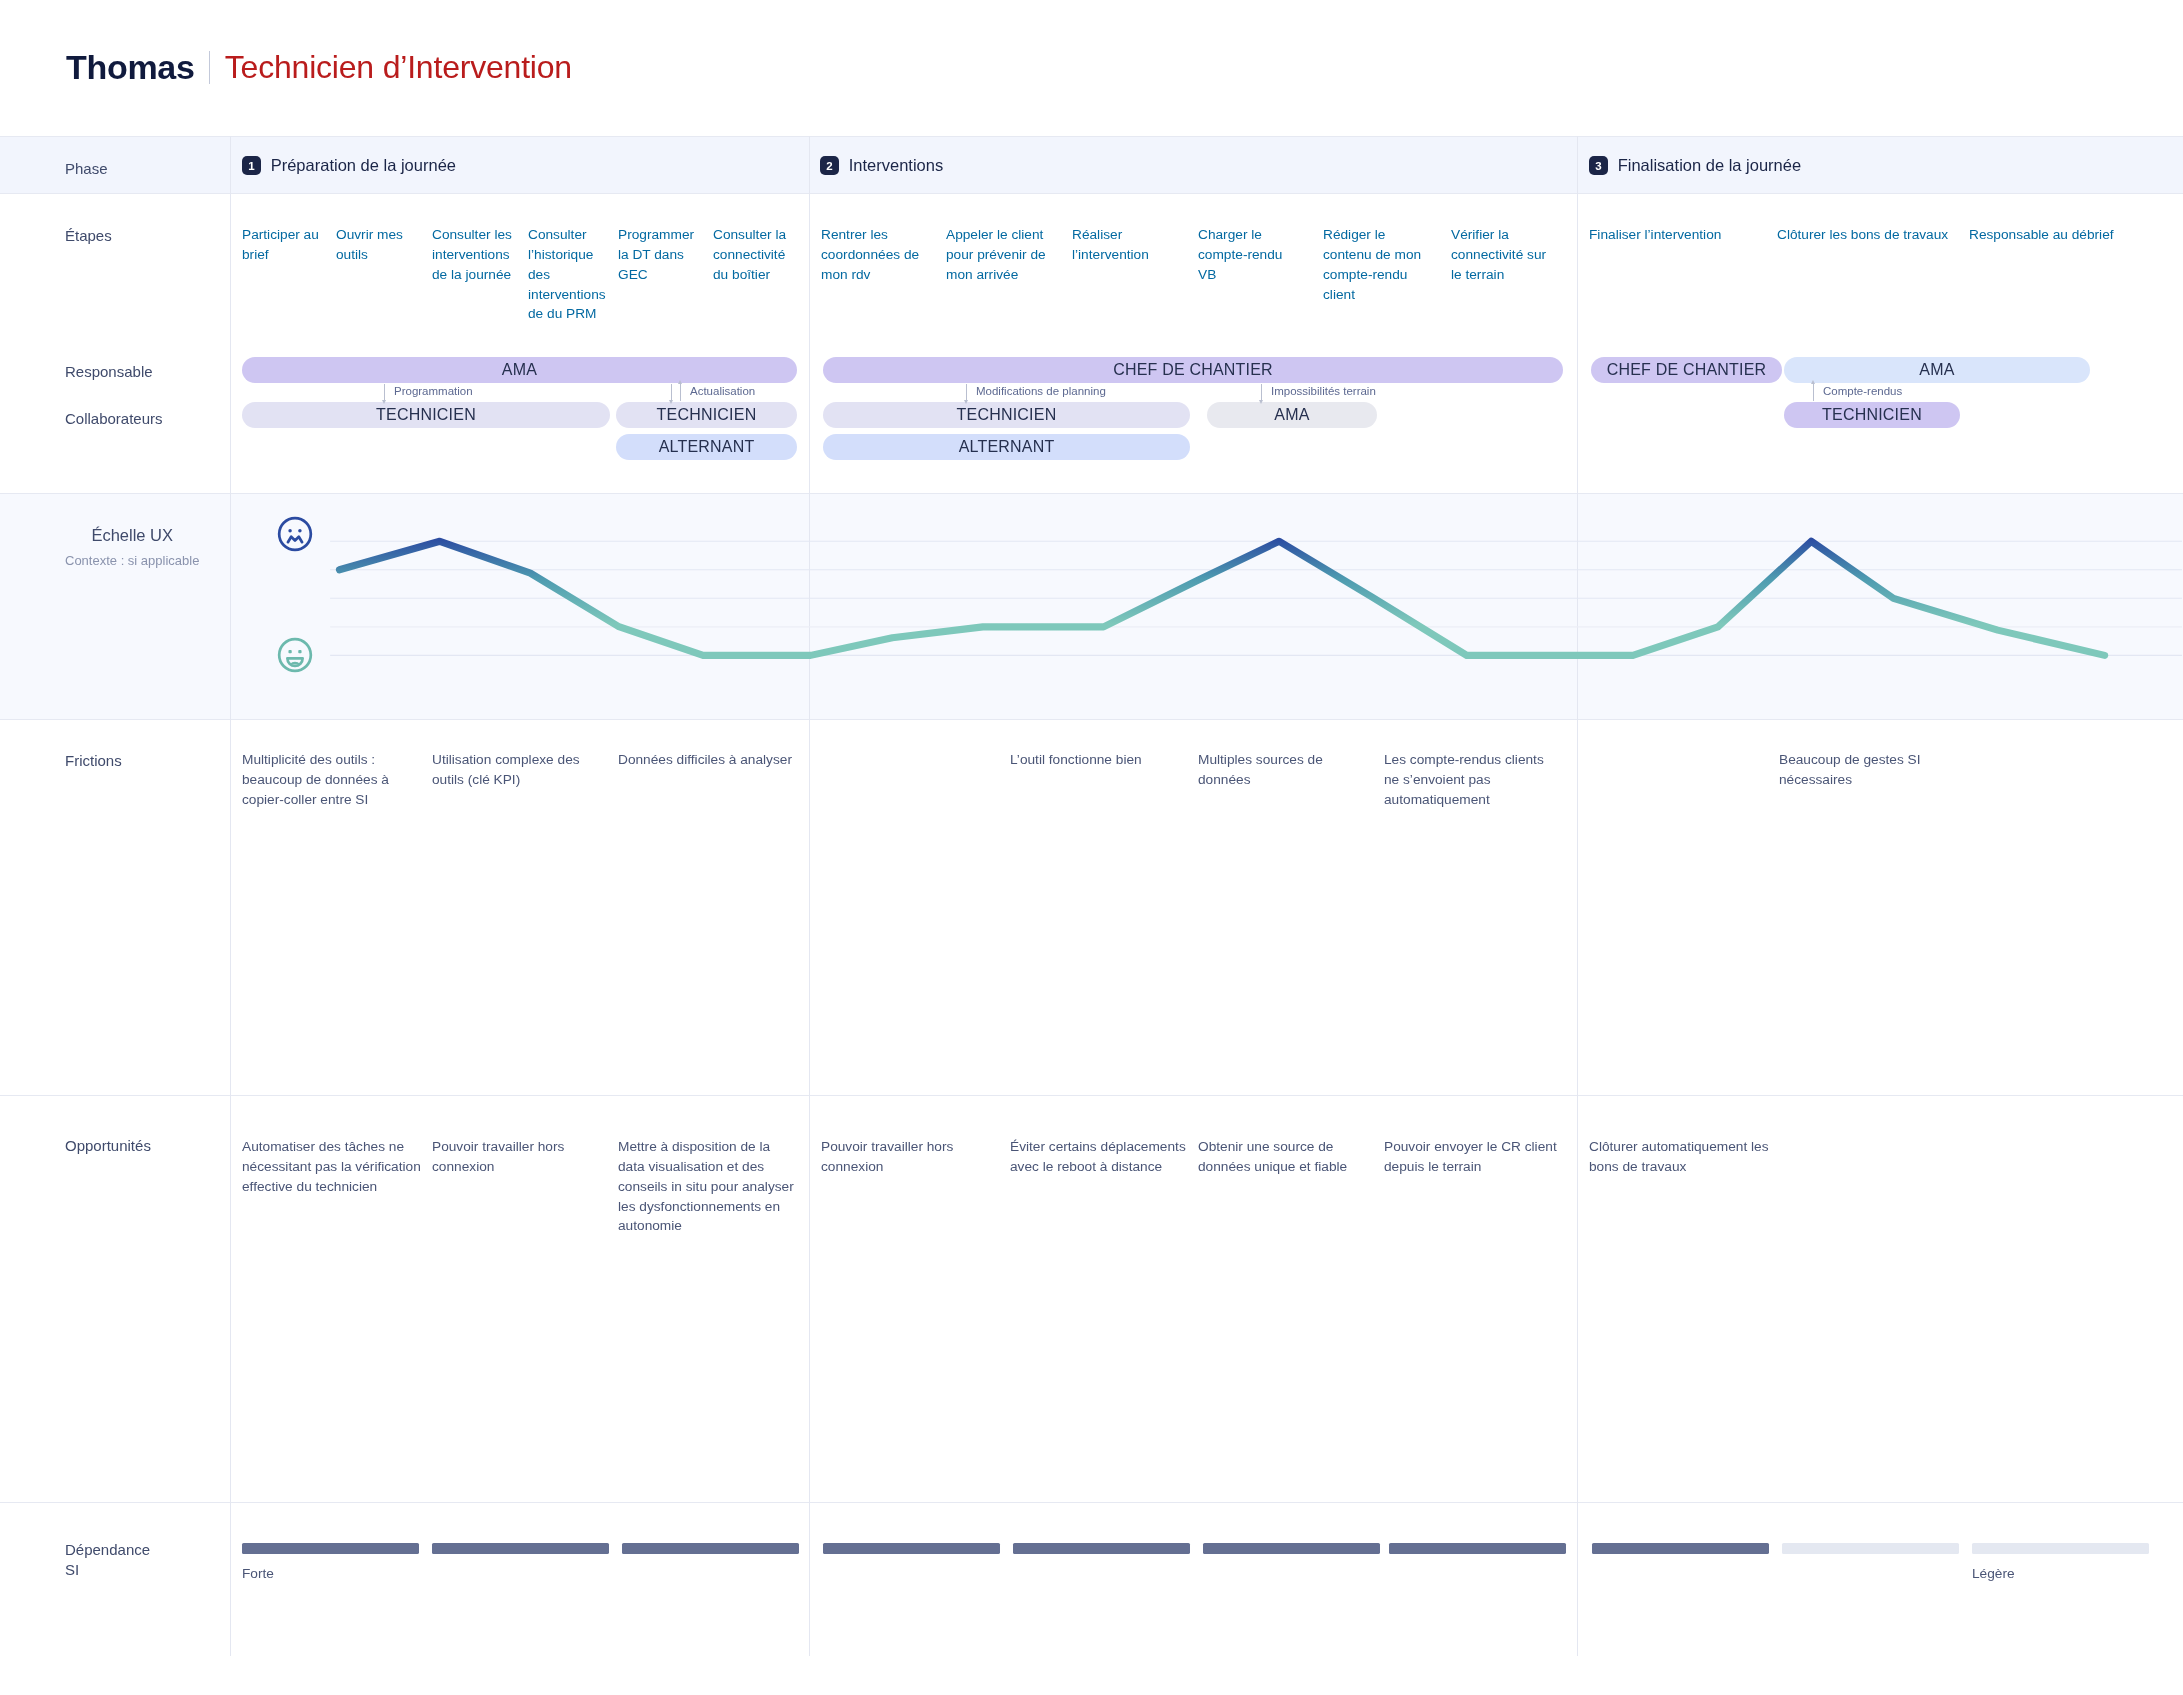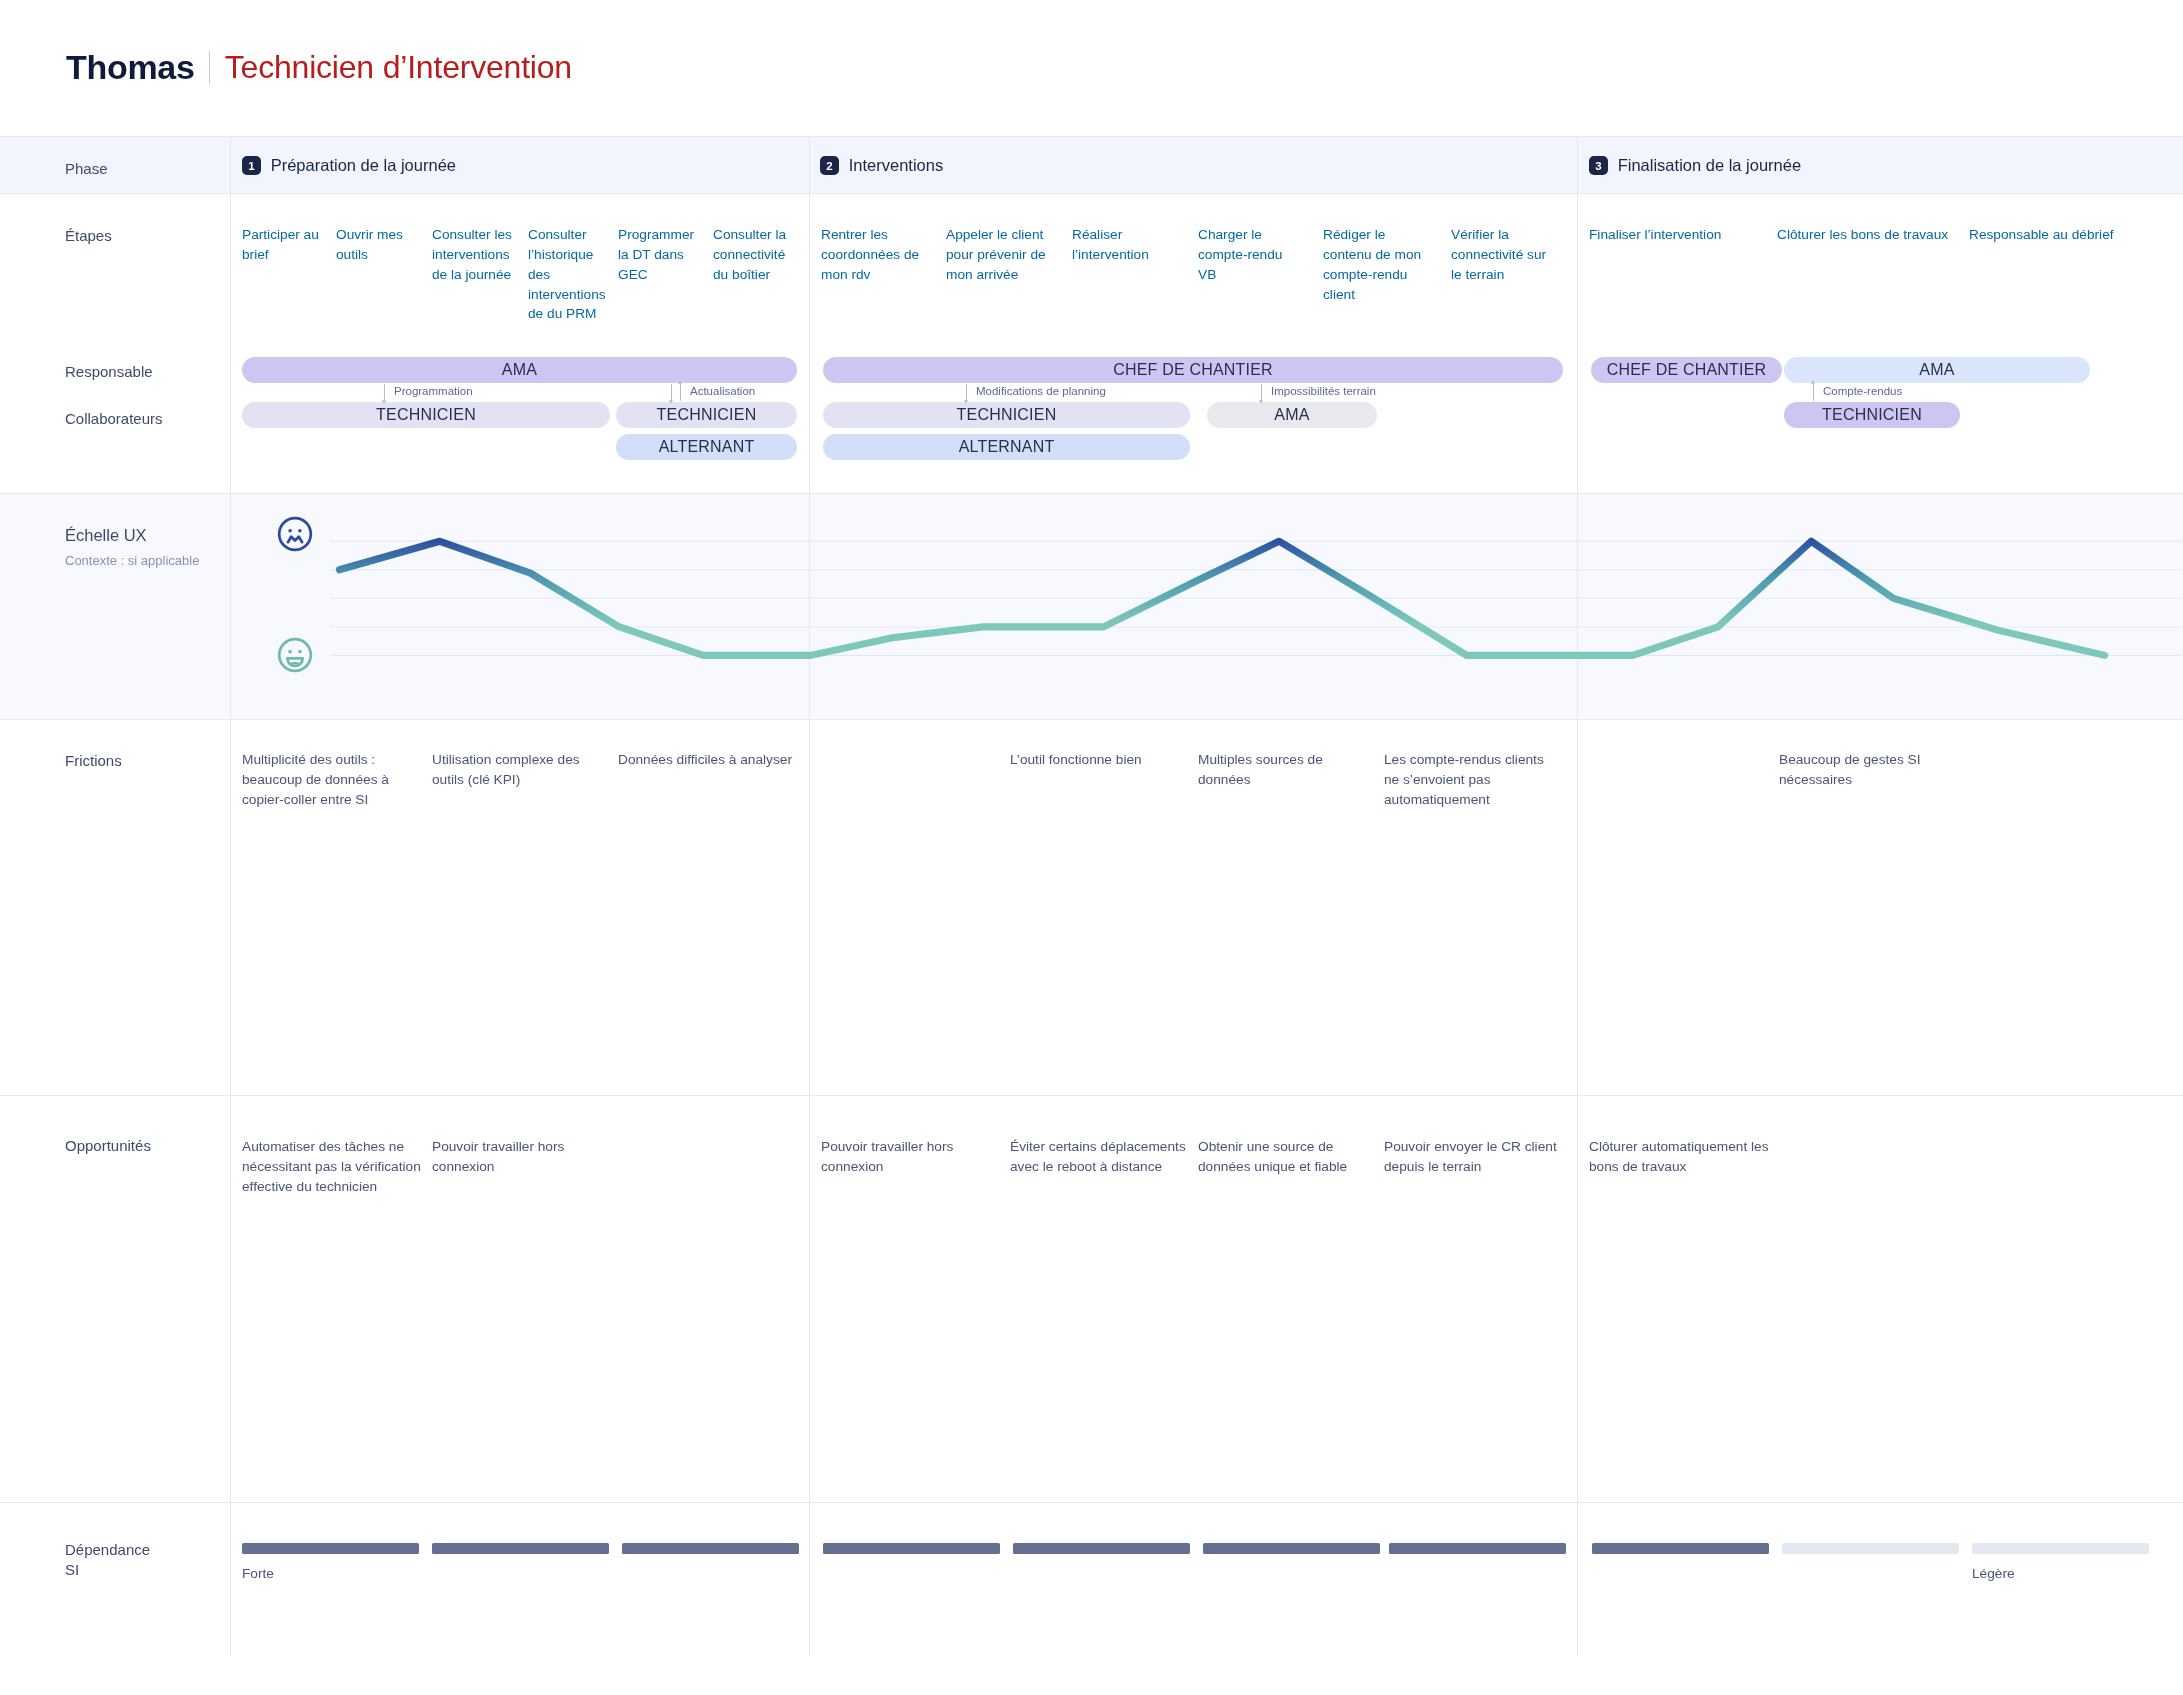--- a/index.html
+++ b/index.html
@@ -24,21 +24,21 @@
   .band-ux    { top: 493px; height: 226px; background: #f7f9fe; }
 
   
   .hline { position: absolute; left: 0; width: 2183px; height: 0.5px; background: #e6e9f2; }
 
   
   .vline { position: absolute; width: 1.1px; background: #e4e7f1; }
 
   
   .rowlabel { position: absolute; left: 65px; font-size: 15px; color: #3f4a6b; line-height: 1.35; }
-  .rowlabel.big { font-size: 16.5px; }
+  .rowlabel.big { font-size: 16.5px; text-align: center; }
   .rowlabel .sub { display: block; font-size: 13px; color: #8a93ad; margin-top: 5.5px; }
 
   
   .phase { position: absolute; top: 156px; display: flex; align-items: center; gap: 10px; }
   .phase-num {
     width: 18.7px; height: 18.7px; border-radius: 5px; background: #1b2547;
     color: #fff; font-size: 11.5px; font-weight: 700;
     display: flex; align-items: center; justify-content: center;
   }
   .phase-label { font-size: 16.5px; color: #1b2547; }
@@ -223,20 +223,21 @@
   <div class="note" style="left:242px;  top:750px; width:181px">Multiplicité des outils : beaucoup de données à copier-coller entre SI</div>
   <div class="note" style="left:432px;  top:750px; width:165px">Utilisation complexe des outils (clé KPI)</div>
   <div class="note" style="left:618px; top:750px; width:176px">Données difficiles à analyser</div>
   <div class="note" style="left:1010px; top:750px; width:176px">L’outil fonctionne bien</div>
   <div class="note" style="left:1198px; top:750px; width:181px">Multiples sources de données</div>
   <div class="note" style="left:1384px; top:750px; width:176px">Les compte-rendus clients ne s’envoient pas automatiquement</div>
   <div class="note" style="left:1779px; top:750px; width:181px">Beaucoup de gestes SI nécessaires</div>
 
   <div class="note" style="left:242px;  top:1137px; width:181px">Automatiser des tâches ne nécessitant pas la vérification effective du technicien</div>
   <div class="note" style="left:432px;  top:1137px; width:154px">Pouvoir travailler hors connexion</div>
+  <div class="note" style="left:618px; top:1137px; width:176px">Mettre à disposition de la data visualisation et des conseils in situ pour analyser les dysfonctionnements en autonomie</div>
   <div class="note" style="left:821px; top:1137px; width:154px">Pouvoir travailler hors connexion</div>
   <div class="note" style="left:1010px; top:1137px; width:181px">Éviter certains déplacements avec le reboot à distance</div>
   <div class="note" style="left:1198px; top:1137px; width:165px">Obtenir une source de données unique et fiable</div>
   <div class="note" style="left:1384px; top:1137px; width:176px">Pouvoir envoyer le CR client depuis le terrain</div>
   <div class="note" style="left:1589px; top:1137px; width:181px">Clôturer automatiquement les bons de travaux</div>
 
   <div class="dep strong" style="left:242px;  top:1543px; width:177px"></div>
   <div class="dep strong" style="left:432px;  top:1543px; width:177px"></div>
   <div class="dep strong" style="left:622px; top:1543px; width:177px"></div>
   <div class="dep strong" style="left:823px; top:1543px; width:177px"></div>

